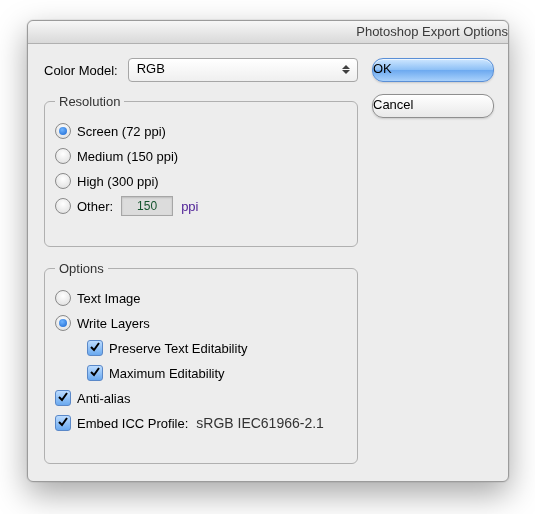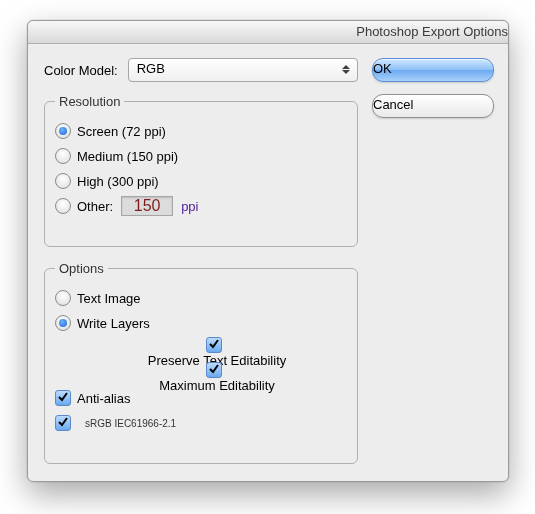--- a/index.html
+++ b/index.html
@@ -118,21 +118,21 @@
     padding: 0 4px;
     font-size: 13px;
     color: #333;
   }
   .radio-row, .check-row {
     display: flex;
     align-items: center;
     margin: 3px 0;
     height: 22px;
   }
-  .indent1 { margin-left: 32px; flex-direction: column; }
+  .indent1 { margin-left: 32px; }
   .radio {
     width: 14px; height: 14px;
     border: 1px solid #8a8a8a;
     border-radius: 50%;
     background: radial-gradient(circle at 50% 35%, #ffffff, #eaeaea 60%, #dcdcdc);
     position: relative;
     margin-right: 6px;
     flex: none;
   }
   .radio.checked::after {
@@ -159,31 +159,31 @@
   .checkbox.checked svg {
     position: absolute;
     left: 1px; top: 0px;
     width: 12px; height: 12px;
   }
   .numbox {
     width: 50px;
     height: 18px;
     border: 1px solid #a6a6a6;
     background: #dcdcdc;
-    color: #7f1d1d;
+    color: #14532d;
     text-align: center;
     line-height: 18px;
-    font-size: 16px;
+    font-size: 12px;
     margin: 0 8px;
     border-radius: 0;
     box-shadow: inset 0 1px 2px rgba(0,0,0,0.15);
   }
   .muted { color: #4c1d95; }
   .icc {
-    font-size: 10px;
+    font-size: 14px;
     color: #333;
     margin-left: 8px;
   }
 </style>
 </head>
 <body>
 
 <div class="backdrop">
   <div class="window">
     <div class="titlebar">Photoshop Export Options</div>
@@ -262,20 +262,21 @@
                   </svg>
               </span>
               <span>Anti-alias</span>
             </div>
             <div class="check-row">
               <span class="checkbox checked">
                 <svg viewBox="0 0 12 12">
                     <path d="M2 6 L5 9 L10 2" stroke="#000" stroke-width="2" fill="none"></path>
                   </svg>
               </span>
+              <span>Embed ICC Profile:</span>
               <span class="icc">sRGB IEC61966-2.1</span>
             </div>
           </fieldset>
 
         </div>
 
         <div class="right-col">
           <div class="btn primary">OK</div>
           <div class="btn">Cancel</div>
         </div>

